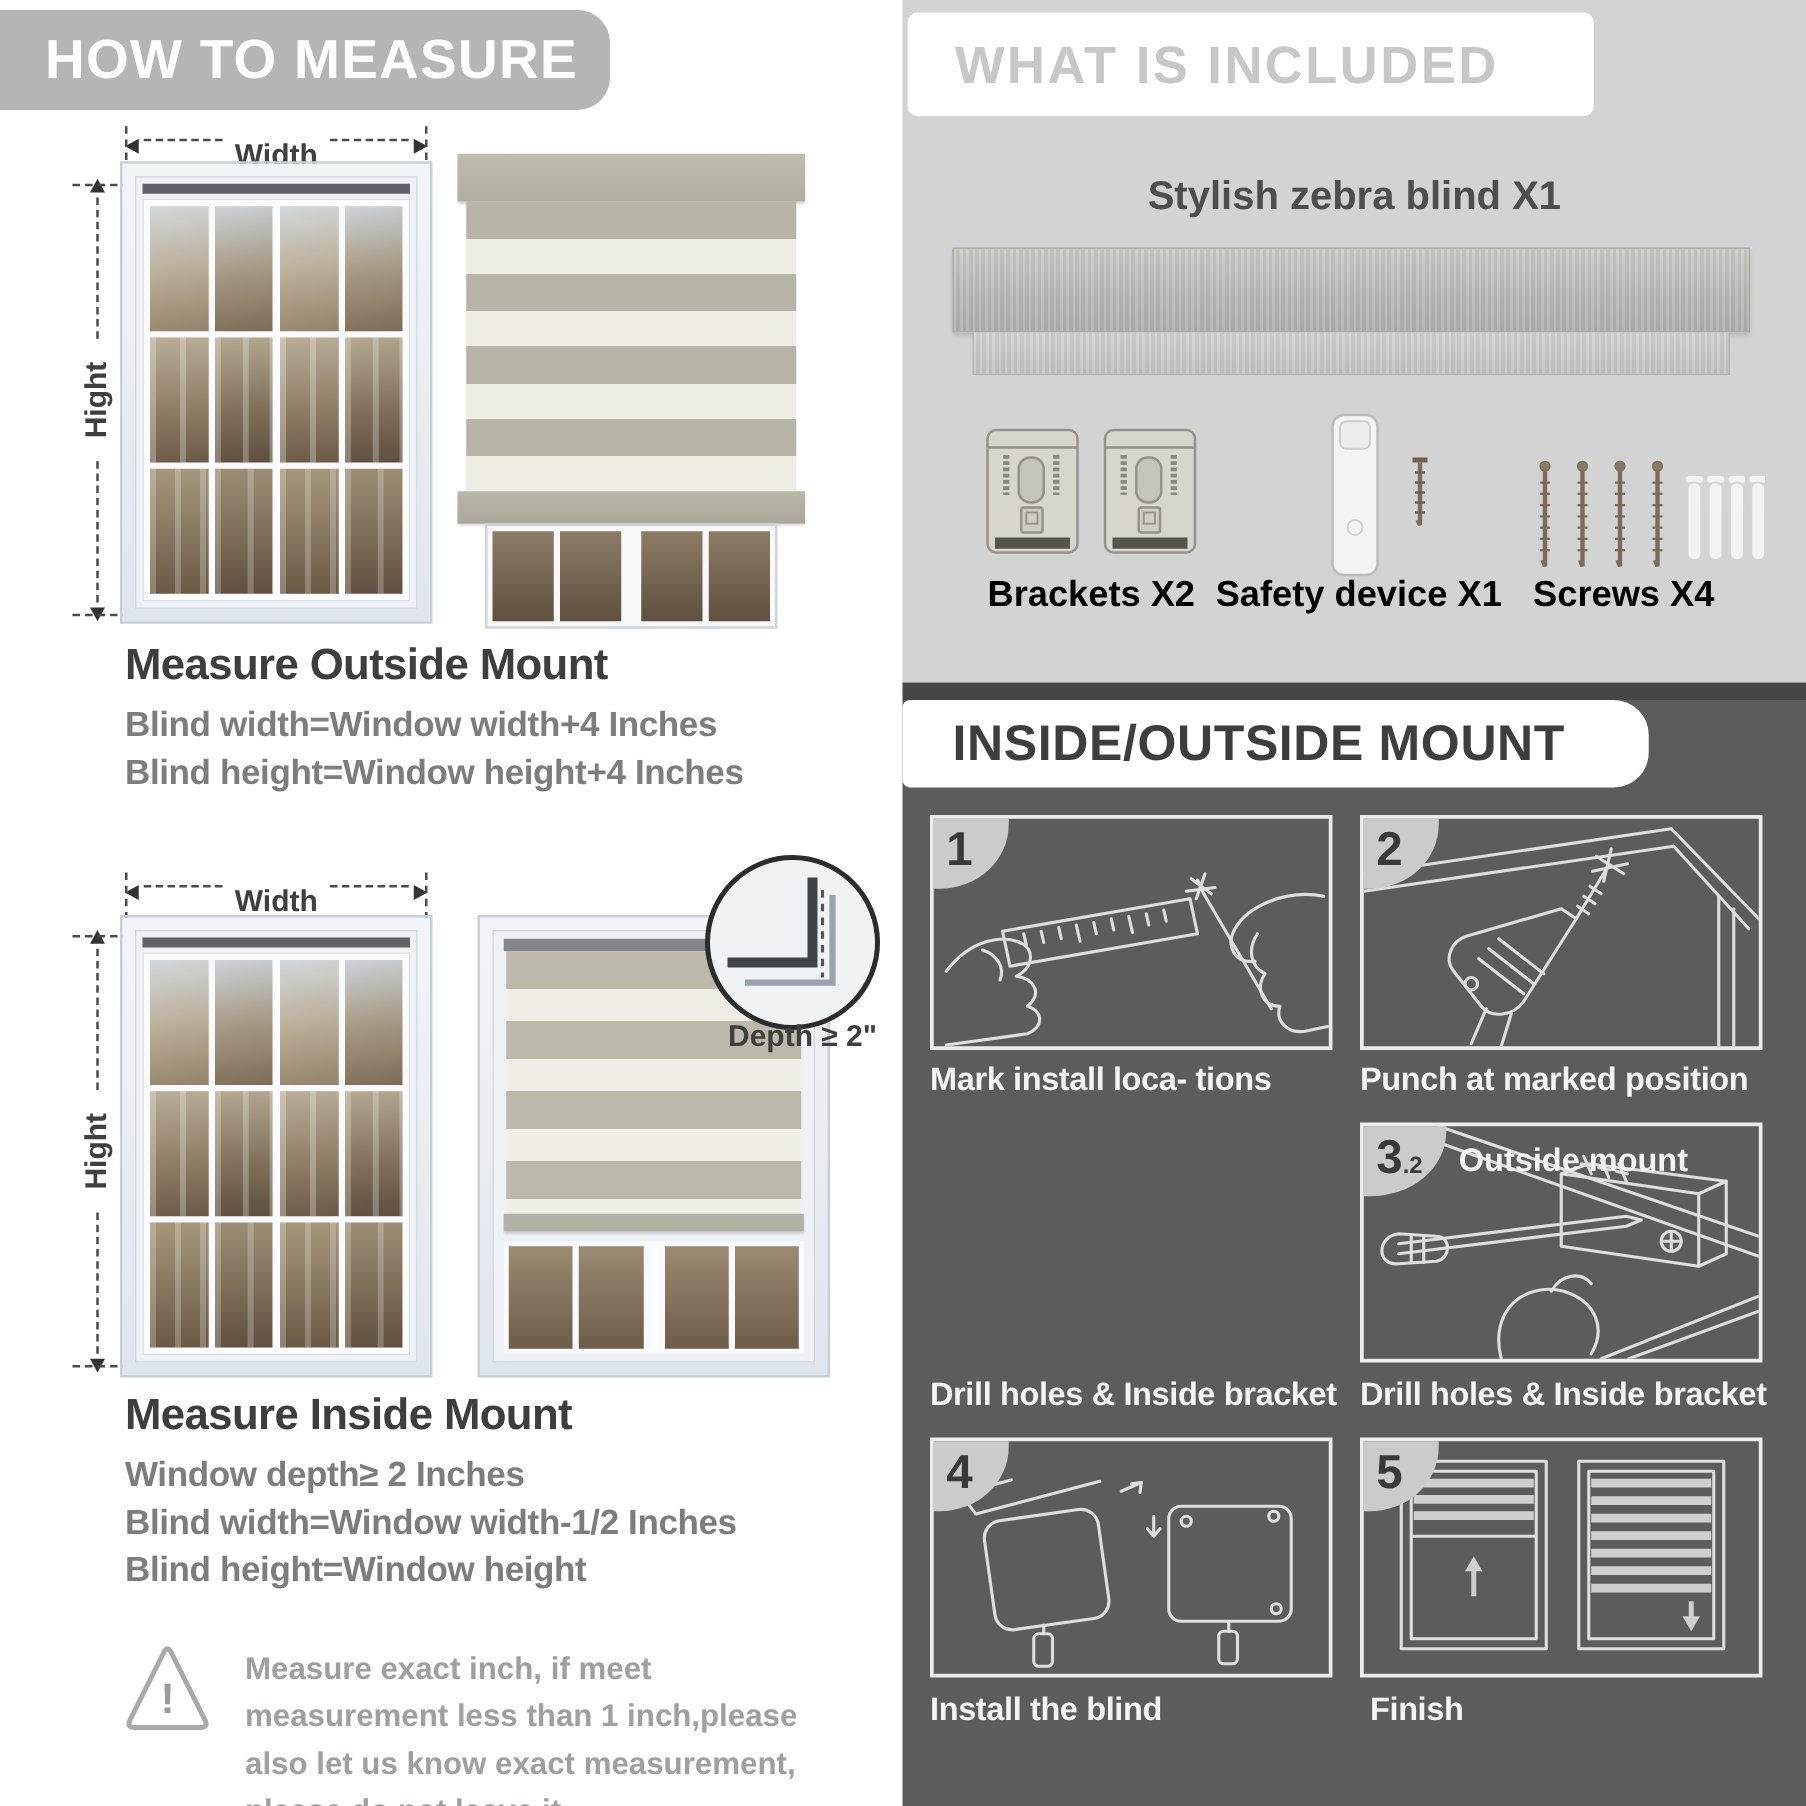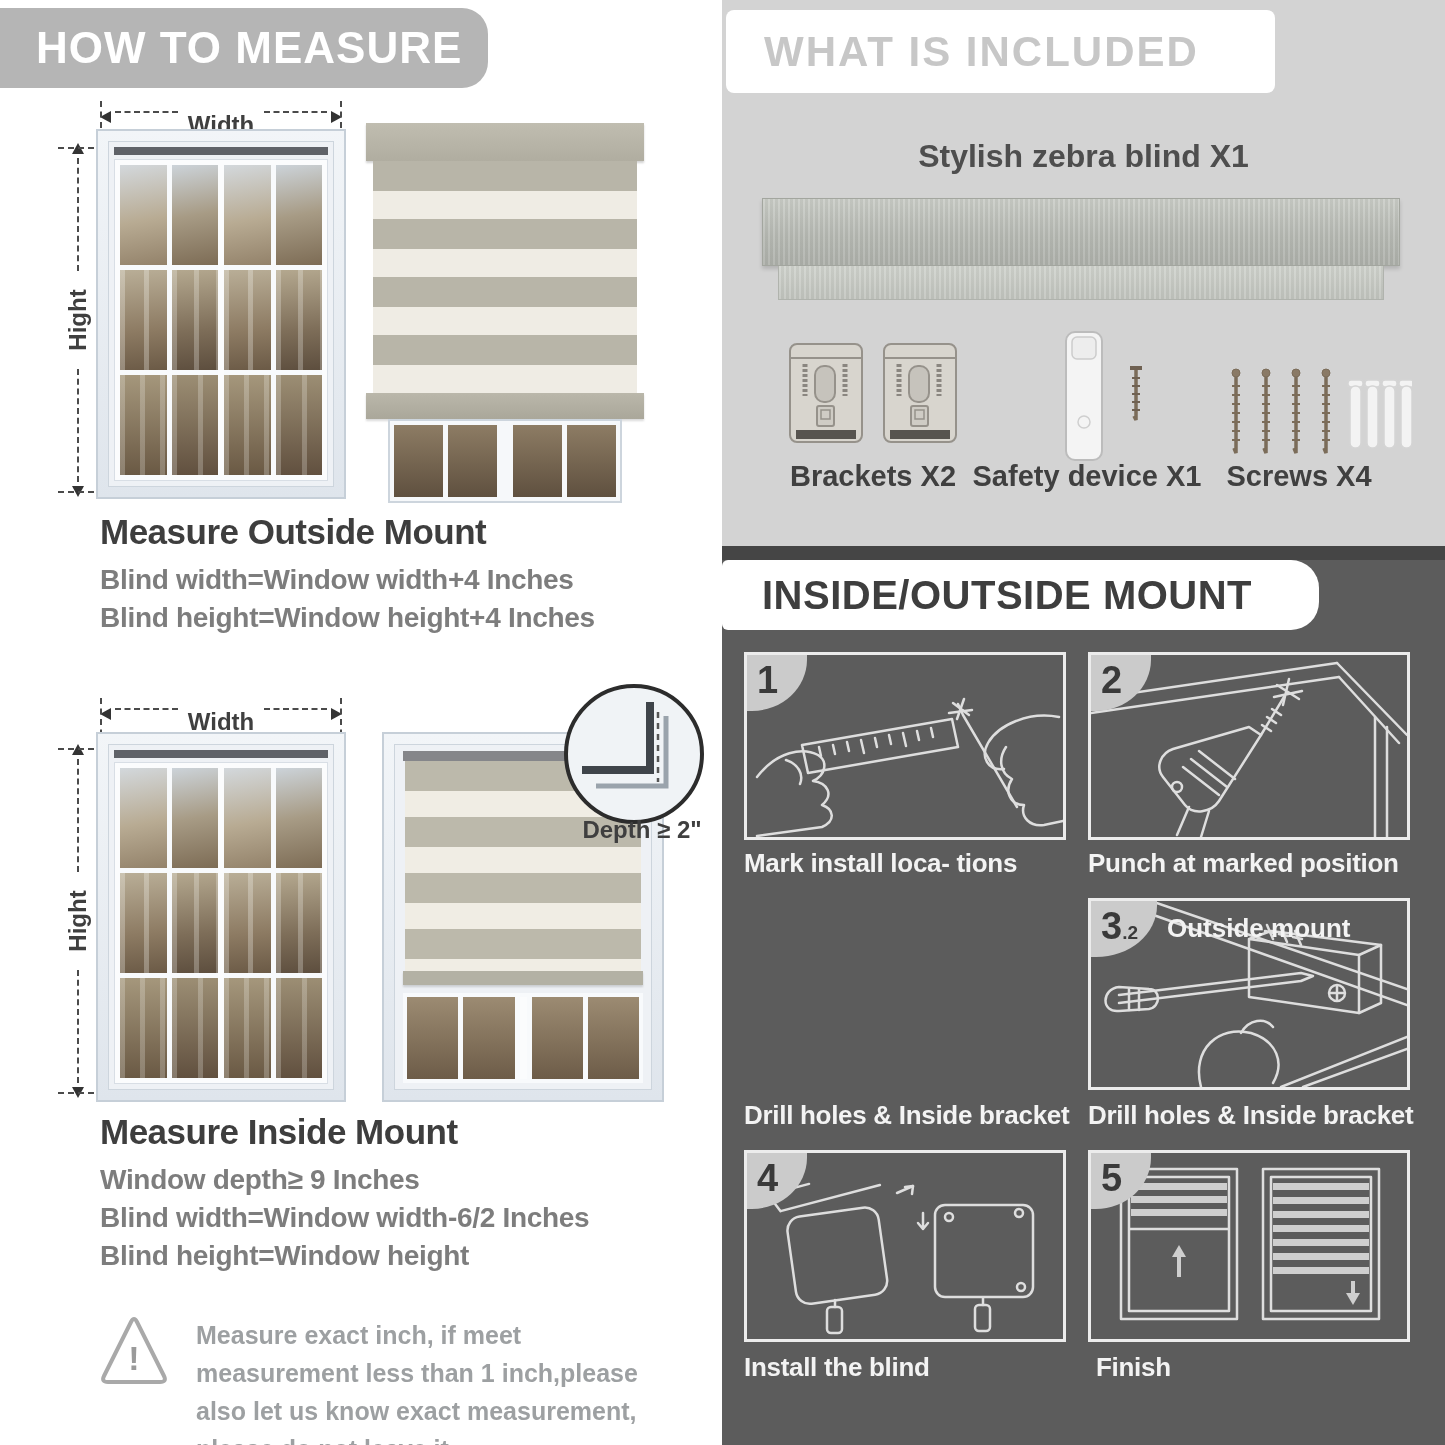--- a/index.html
+++ b/index.html
@@ -95,21 +95,21 @@
   .product-label{position:absolute;left:0;top:138px;width:723px;text-align:center;
                  font-size:32px;font-weight:800;color:#4e4e4e;}
   .headrail{position:absolute;left:40px;top:198px;width:638px;height:68px;
             background:repeating-linear-gradient(90deg,rgba(255,255,255,.12) 0 2px,rgba(110,110,105,.08) 2px 5px),
                        linear-gradient(180deg,#c9ccc6 0%,#b6b9b3 55%,#acafa9 100%);
             border:1px solid #a3a69f;box-shadow:0 3px 4px rgba(0,0,0,.15);box-sizing:border-box;}
   .headrail-lower{position:absolute;left:56px;top:266px;width:606px;height:34px;
             background:repeating-linear-gradient(90deg,rgba(255,255,255,.14) 0 2px,rgba(110,110,105,.06) 2px 5px),
                        linear-gradient(180deg,#ced1cb,#bfc2bc);
             border:1px solid #b0b3ad;border-top:none;box-sizing:border-box;}
-  .comp-label{position:absolute;top:460px;font-size:29px;font-weight:800;color:#404040;text-align:center;}
+  .comp-label{position:absolute;top:460px;font-size:29px;font-weight:800;color:#000000;text-align:center;}
 
   .strip{left:722px;top:546px;width:723px;height:14px;background:#454545;}
 
   .sec-mount{left:722px;top:560px;width:723px;height:885px;background:#5c5c5c;}
   .mount-box{position:absolute;left:0;top:0;width:597px;height:70px;background:#ffffff;
              border-radius:6px 28px 28px 6px;color:#3e3e3e;font-size:40px;font-weight:800;
              line-height:70px;padding-left:40px;letter-spacing:0.5px;box-sizing:border-box;}
   .panel{position:absolute;width:322px;height:188px;border:3px solid #ececec;box-sizing:border-box;}
   .panel.tall{height:192px;}
   .badge{position:absolute;left:0;top:0;width:60px;height:56px;background:#cbcbcb;
@@ -258,22 +258,22 @@
         <path d="M14,82 H82 V14" stroke="#3f444a" stroke-width="8" fill="none"></path>
         <path d="M28,98 H98 V28" stroke="#9aa3ac" stroke-width="5" fill="none"></path>
         <path d="M90,24 V94" stroke="#555" stroke-width="2.5" stroke-dasharray="6 5" fill="none"></path>
       </svg>
     </div>
     <div class="depth-lbl">Depth ≥ 2"</div>
   </div>
 
   <div class="tblock" style="top:1112px;width:620px;">
     <h2>Measure Inside Mount</h2>
-    <p>Window depth≥ 9 Inches</p>
-    <p>Blind width=Window width-6/2 Inches</p>
+    <p>Window depth≥ 2 Inches</p>
+    <p>Blind width=Window width-1/2 Inches</p>
     <p>Blind height=Window height</p>
   </div>
 
   <div class="abs warning">
     <svg width="72" height="80" viewBox="0 0 72 80">
       <path d="M33,10 L6,64 Q3,70 10,70 L62,70 Q69,70 66,64 L39,10 Q36,4 33,10 Z" fill="none" stroke="#a9a9a9" stroke-width="4" stroke-linejoin="round"></path>
       <text x="36" y="58" text-anchor="middle" font-size="34" font-weight="bold" fill="#9a9a9a">!</text>
     </svg>
     <p>Measure exact inch, if meet measurement less than 1 inch,please also let us know exact measurement, please do not leave it</p>
   </div>

